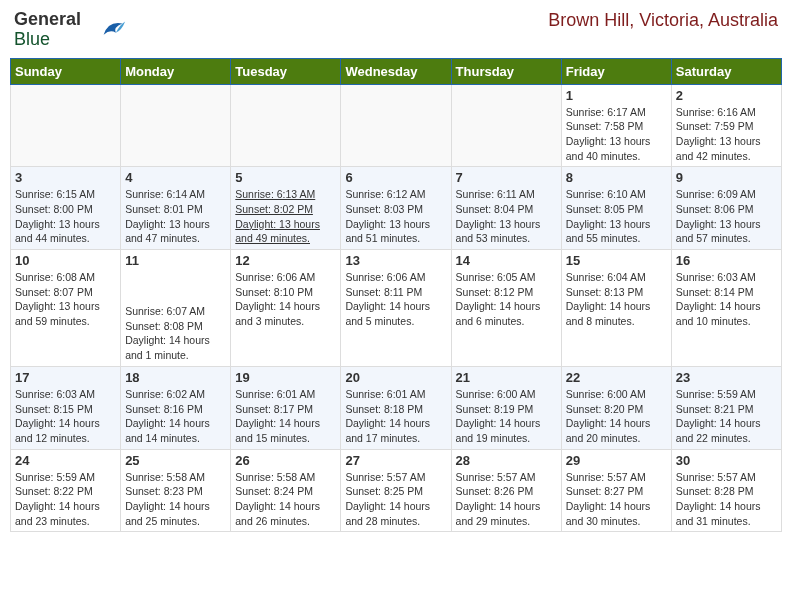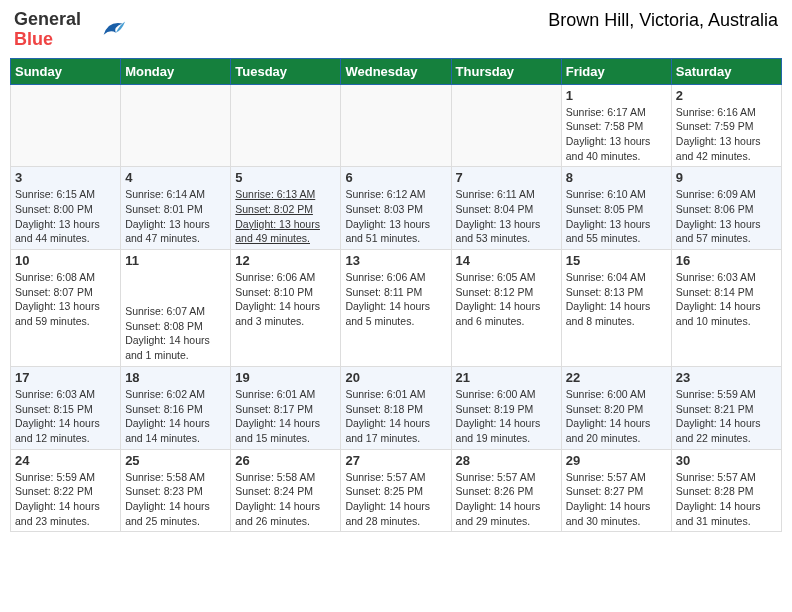--- a/index.html
+++ b/index.html
@@ -27,47 +27,47 @@
       flex-direction: column;
       line-height: 1.1;
     }
     .logo-general {
       font-size: 18px;
       font-weight: bold;
       color: #333;
     }
     .logo-blue {
       font-size: 18px;
-      font-weight: bold;
-      color: #ef4444;
+      font-weight: normal;
+      color: #14532d;
     }
     .logo-bird {
       width: 28px;
       height: 28px;
       margin-left: 2px;
     }
     .title-block {
       text-align: right;
     }
     .month-title {
       font-size: 36px;
       font-weight: normal;
       color: #222;
     }
     .location-title {
       font-size: 18px;
-      color: #000000;
+      color: #7f1d1d;
     }
     .calendar {
       width: 100%;
       border-collapse: collapse;
       border: 1px solid #ccc;
     }
     .calendar th {
-      background: #15803d;
+      background: #4d7c0f;
       color: #fff;
       font-size: 13px;
       font-weight: bold;
       padding: 5px 4px;
       text-align: left;
       border: 1px solid #2266aa;
     }
     .calendar td {
       border: 1px solid #ddd;
       vertical-align: top;

